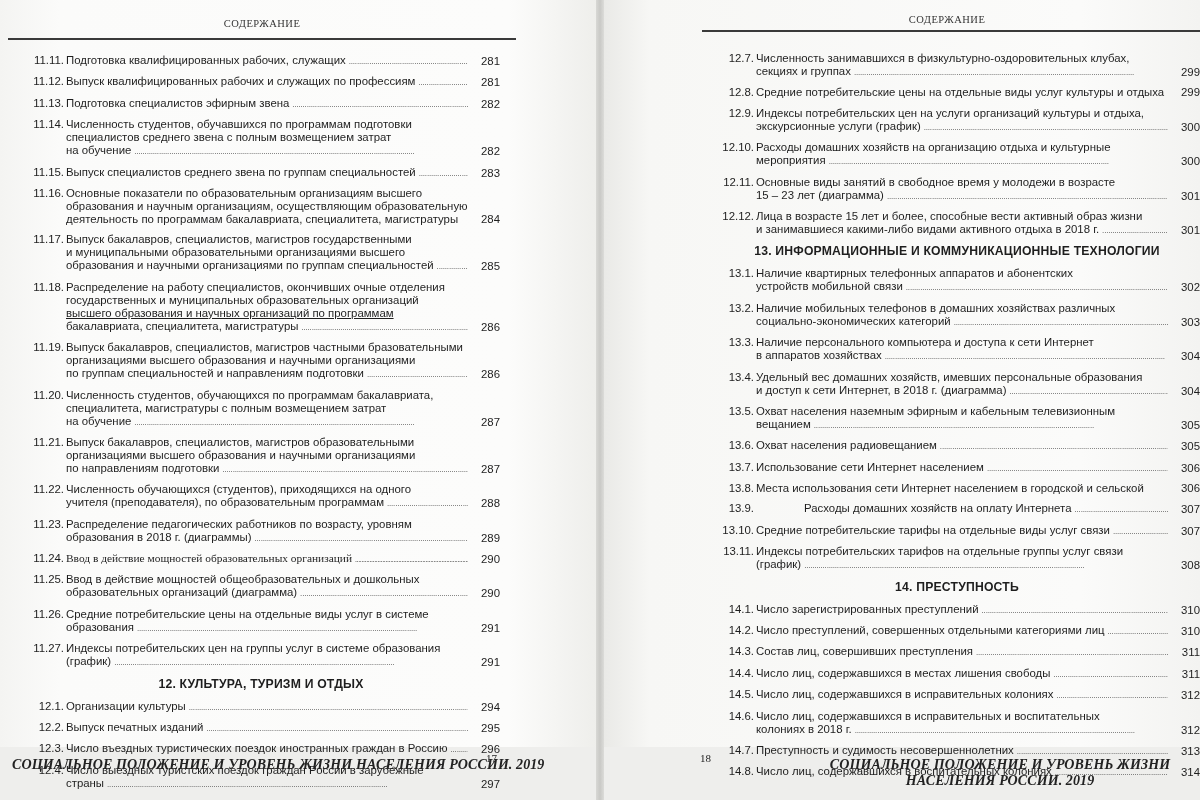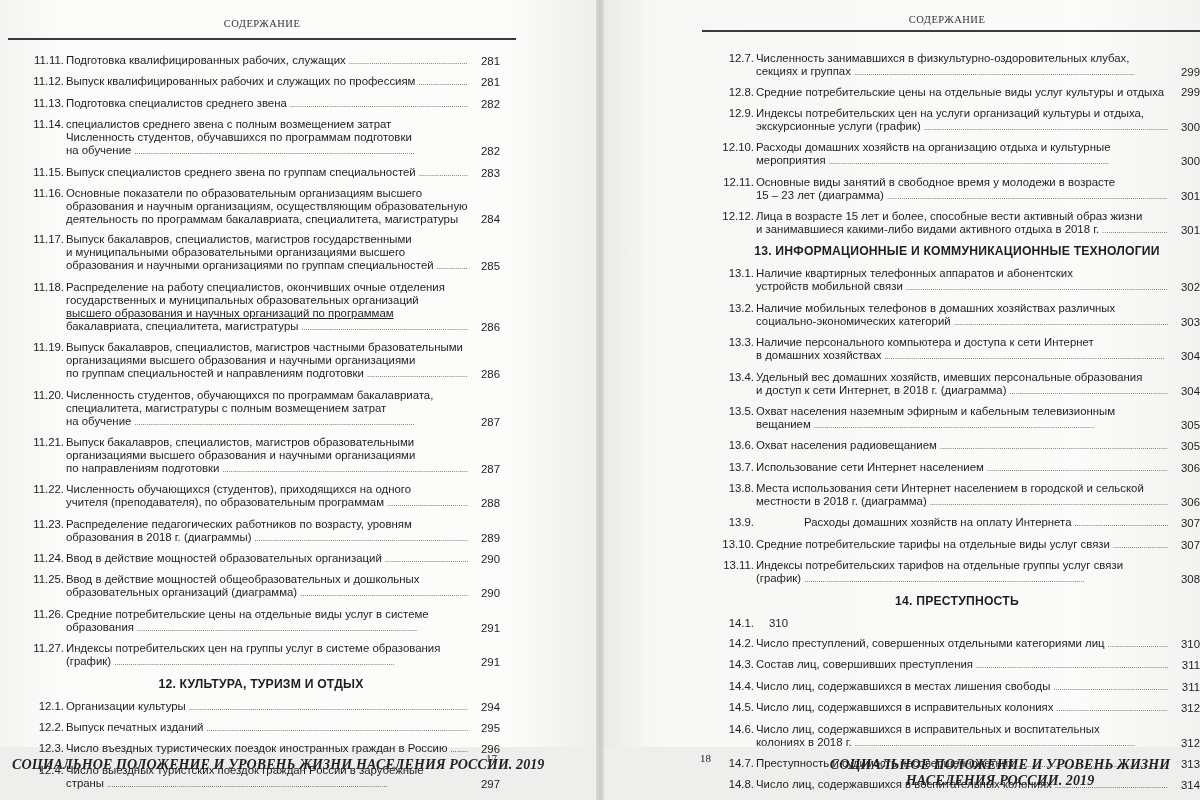--- a/index.html
+++ b/index.html
@@ -112,29 +112,29 @@
       <div class="entry">
         <span class="num">11.12.</span>
         <span class="body">
           <span class="lead" style="display: block; white-space: nowrap;"><span class="last">Выпуск квалифицированных рабочих и служащих по профессиям</span></span>
         </span>
         <span class="pg">281</span>
       </div>
       <div class="entry">
         <span class="num">11.13.</span>
         <span class="body">
-          <span class="lead" style="display: block; white-space: nowrap;"><span class="last">Подготовка специалистов среднего звена</span></span>
+          <span class="lead" style="display: block; white-space: nowrap;"><span class="last">Подготовка специалистов эфирным звена</span></span>
         </span>
         <span class="pg">282</span>
       </div>
       <div class="entry">
         <span class="num">11.14.</span>
         <span class="body">
+          <span style="display: block; white-space: nowrap;"><span class="last">Численность студентов, обучавшихся по программам подготовки</span></span>
           <span style="display: block; white-space: nowrap;"><span class="last">специалистов среднего звена с полным возмещением затрат</span></span>
-          <span style="display: block; white-space: nowrap;"><span class="last">Численность студентов, обучавшихся по программам подготовки</span></span>
           <span class="lead" style="display: block; white-space: nowrap;"><span class="last">на обучение</span></span>
         </span>
         <span class="pg">282</span>
       </div>
       <div class="entry">
         <span class="num">11.15.</span>
         <span class="body">
           <span class="lead" style="display: block; white-space: nowrap;"><span class="last">Выпуск специалистов среднего звена по группам специальностей</span></span>
         </span>
         <span class="pg">283</span>
@@ -206,21 +206,21 @@
         <span class="num">11.23.</span>
         <span class="body">
           <span style="display: block; white-space: nowrap;"><span class="last">Распределение педагогических работников по возрасту, уровням</span></span>
           <span class="lead" style="display: block; white-space: nowrap;"><span class="last">образования в 2018 г. (диаграммы)</span></span>
         </span>
         <span class="pg">289</span>
       </div>
       <div class="entry">
         <span class="num">11.24.</span>
         <span class="body">
-          <span class="lead" style="display: block; white-space: nowrap;"><span class="last">Ввод в действие мощностей образовательных организаций</span></span>
+          <span class="lead" style="display: block; white-space: nowrap; font-family: Liberation Serif, serif;"><span class="last">Ввод в действие мощностей образовательных организаций</span></span>
         </span>
         <span class="pg">290</span>
       </div>
       <div class="entry">
         <span class="num">11.25.</span>
         <span class="body">
           <span style="display: block; white-space: nowrap;"><span class="last">Ввод в действие мощностей общеобразовательных и дошкольных</span></span>
           <span class="lead" style="display: block; white-space: nowrap;"><span class="last">образовательных организаций (диаграмма)</span></span>
         </span>
         <span class="pg">290</span>
@@ -348,21 +348,21 @@
         <span class="body">
           <span style="display: block; white-space: nowrap;"><span class="last">Наличие мобильных телефонов в домашних хозяйствах различных</span></span>
           <span class="lead" style="display: block; white-space: nowrap;"><span class="last">социально-экономических категорий</span></span>
         </span>
         <span class="pg">303</span>
       </div>
       <div class="entry">
         <span class="num">13.3.</span>
         <span class="body">
           <span style="display: block; white-space: nowrap;"><span class="last">Наличие персонального компьютера и доступа к сети Интернет</span></span>
-          <span class="lead" style="display: block; white-space: nowrap;"><span class="last">в домашних хозяйствах</span></span>
+          <span class="lead" style="display: block; white-space: nowrap;"><span class="last">в аппаратов хозяйствах</span></span>
         </span>
         <span class="pg">304</span>
       </div>
       <div class="entry">
         <span class="num">13.4.</span>
         <span class="body">
           <span style="display: block; white-space: nowrap;"><span class="last">Удельный вес домашних хозяйств, имевших персональные образования</span></span>
           <span class="lead" style="display: block; white-space: nowrap;"><span class="last">и доступ к сети Интернет, в 2018 г. (диаграмма)</span></span>
         </span>
         <span class="pg">304</span>
@@ -386,21 +386,20 @@
         <span class="num">13.7.</span>
         <span class="body">
           <span class="lead" style="display: block; white-space: nowrap;"><span class="last">Использование сети Интернет населением</span></span>
         </span>
         <span class="pg">306</span>
       </div>
       <div class="entry">
         <span class="num">13.8.</span>
         <span class="body">
           <span style="display: block; white-space: nowrap;"><span class="last">Места использования сети Интернет населением в городской и сельской</span></span>
-          <span class="lead" style="display: block; white-space: nowrap;"><span class="last">местности в 2018 г. (диаграмма)</span></span>
         </span>
         <span class="pg">306</span>
       </div>
       <div class="entry">
         <span class="num">13.9.</span>
         <span class="body">
           <span class="lead" style="display: block; white-space: nowrap; padding-left: 48px;"><span class="last">Расходы домашних хозяйств на оплату Интернета</span></span>
         </span>
         <span class="pg">307</span>
       </div>
@@ -415,20 +414,23 @@
         <span class="num">13.11.</span>
         <span class="body">
           <span style="display: block; white-space: nowrap;"><span class="last">Индексы потребительских тарифов на отдельные группы  услуг связи</span></span>
           <span class="lead" style="display: block; white-space: nowrap;"><span class="last">(график)</span></span>
         </span>
         <span class="pg">308</span>
       </div>
       <div class="section-heading">14. ПРЕСТУПНОСТЬ</div>
       <div class="entry">
         <span class="num">14.1.</span>
+        <span class="body">
+          <span class="lead" style="display: block; white-space: nowrap;"><span class="last">Число зарегистрированных преступлений</span></span>
+        </span>
         <span class="pg">310</span>
       </div>
       <div class="entry">
         <span class="num">14.2.</span>
         <span class="body">
           <span class="lead" style="display: block; white-space: nowrap;"><span class="last">Число преступлений, совершенных отдельными категориями лиц</span></span>
         </span>
         <span class="pg">310</span>
       </div>
       <div class="entry">

